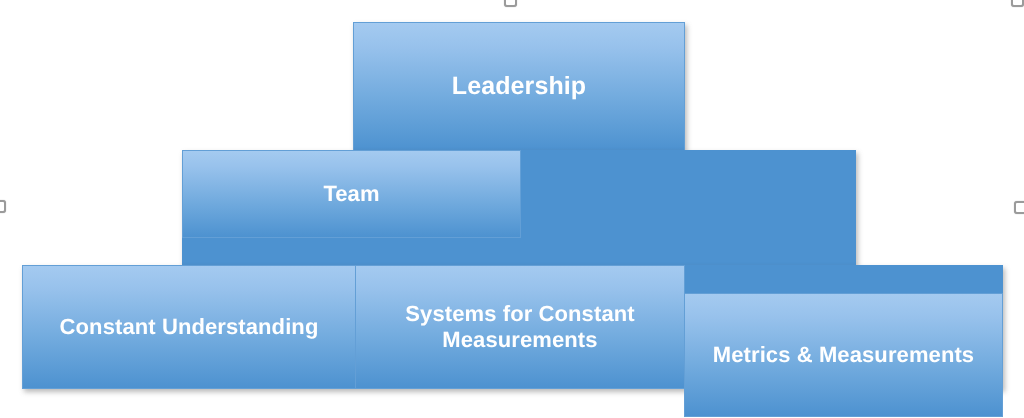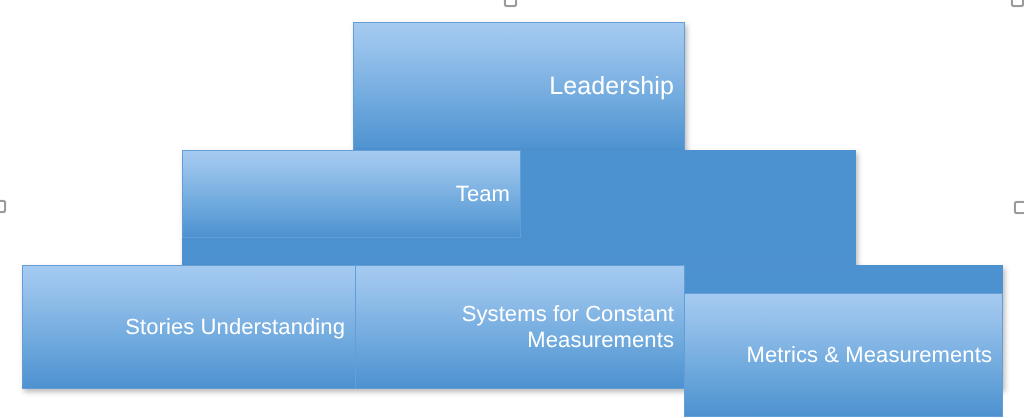--- a/index.html
+++ b/index.html
@@ -26,23 +26,23 @@
 
   
   .block {
     position: absolute;
     box-sizing: border-box;
     background: linear-gradient(to bottom, #a4caf0 0%, #98c2ec 18%, #6fa9dd 62%, #4d92d0 100%);
     border: 1px solid #639fd6;
     display: flex;
     align-items: center;
     justify-content: center;
-    text-align: right;
+    text-align: center;
     color: #ffffff;
-    font-weight: 400;
+    font-weight: 700;
     line-height: 1.18;
     letter-spacing: 0.1px;
     text-rendering: geometricPrecision;
   }
 
   .row-shadow {
     position: absolute;
     box-shadow: 2px 3px 5px rgba(90, 90, 90, 0.42);
     background: #4d92d0;
     pointer-events: none;
@@ -108,21 +108,21 @@
     <span class="label">Leadership</span>
   </div>
 
   <div class="row-shadow" style="left:182px;top:150px;width:674px;height:116px;"></div>
   <div class="block r2 r2a">
     <span class="label">Team</span>
   </div>
 
   <div class="row-shadow" style="left:22px;top:265px;width:981px;height:124px;"></div>
   <div class="block r3 r3a">
-    <span class="label">Stories Understanding</span>
+    <span class="label">Constant Understanding</span>
   </div>
   <div class="block r3 r3b">
     <span class="label">Systems for Constant Measurements</span>
   </div>
   <div class="block r3 r3c">
     <span class="label">Metrics &amp; Measurements</span>
   </div>
 
   <div class="handle h-top"></div>
   <div class="handle h-tr"></div>

